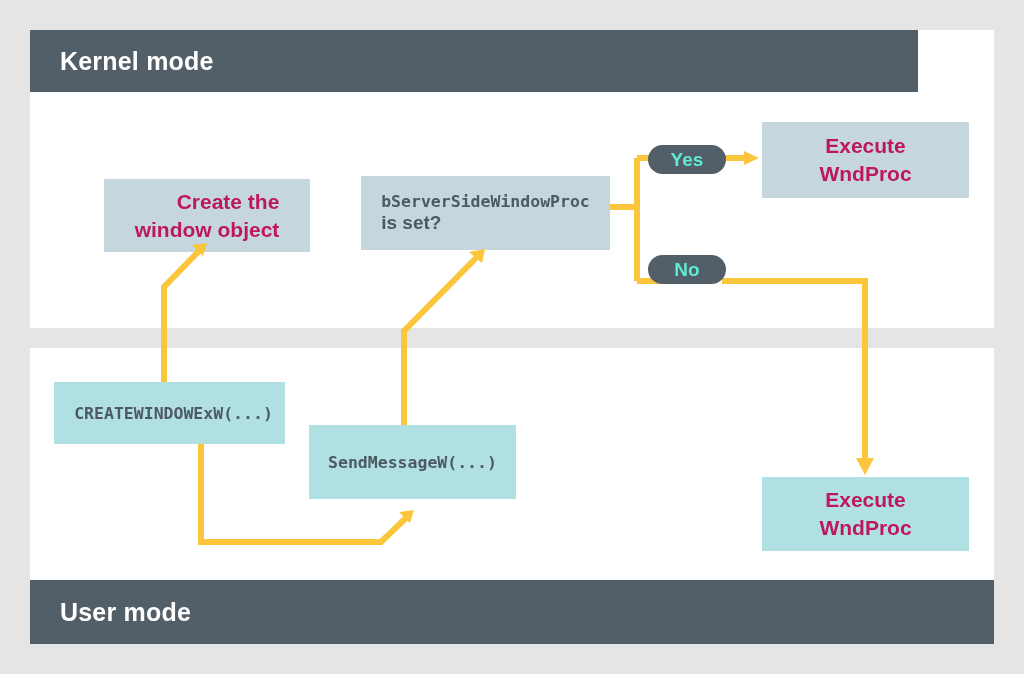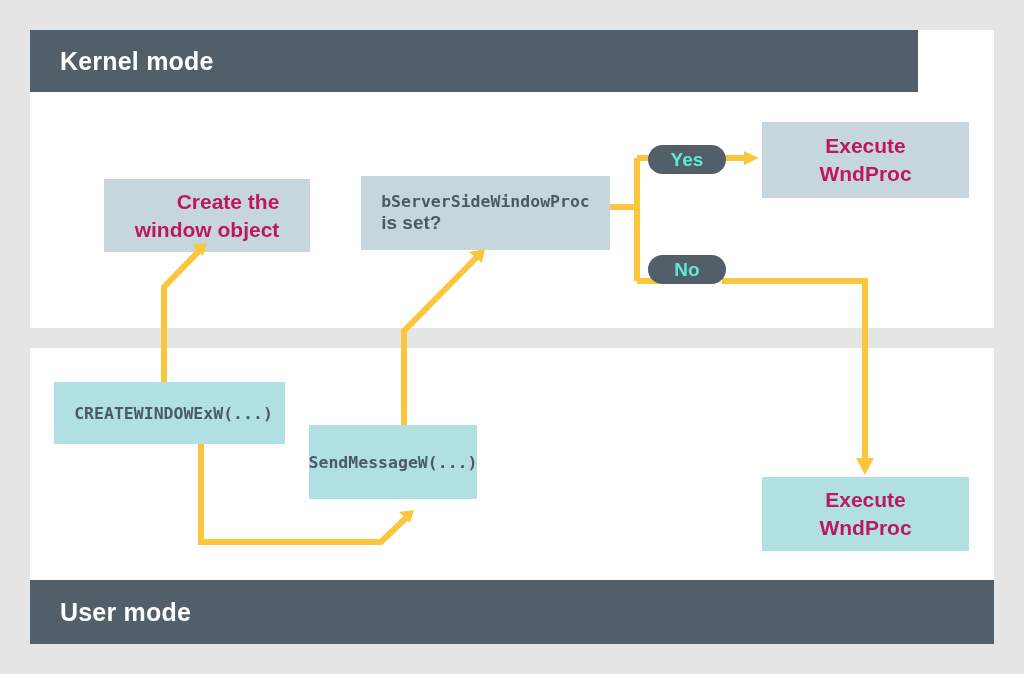--- a/index.html
+++ b/index.html
@@ -169,21 +169,21 @@
 
   <div class="box box-kernel" style="left:762px; top:122px; width:207px; height:76px;">
     <span class="box-label">Execute
 WndProc</span>
   </div>
 
   <div class="box box-user" style="left:54px; top:382px; width:231px; height:62px;padding-left:8px;">
     <span class="box-mono">CREATEWINDOWExW(...)</span>
   </div>
 
-  <div class="box box-user" style="left:309px; top:425px; width:168px; height:74px;">
+  <div class="box box-user" style="left:309px; top:425px; width:207px; height:74px;">
     <span class="box-mono">SendMessageW(...)</span>
   </div>
 
   <div class="box box-user" style="left:762px; top:477px; width:207px; height:74px;">
     <span class="box-label">Execute
 WndProc</span>
   </div>
 
   <div class="pill" style="left:648px; top:145px; width:78px; height:29px;">
     <span>Yes</span>

